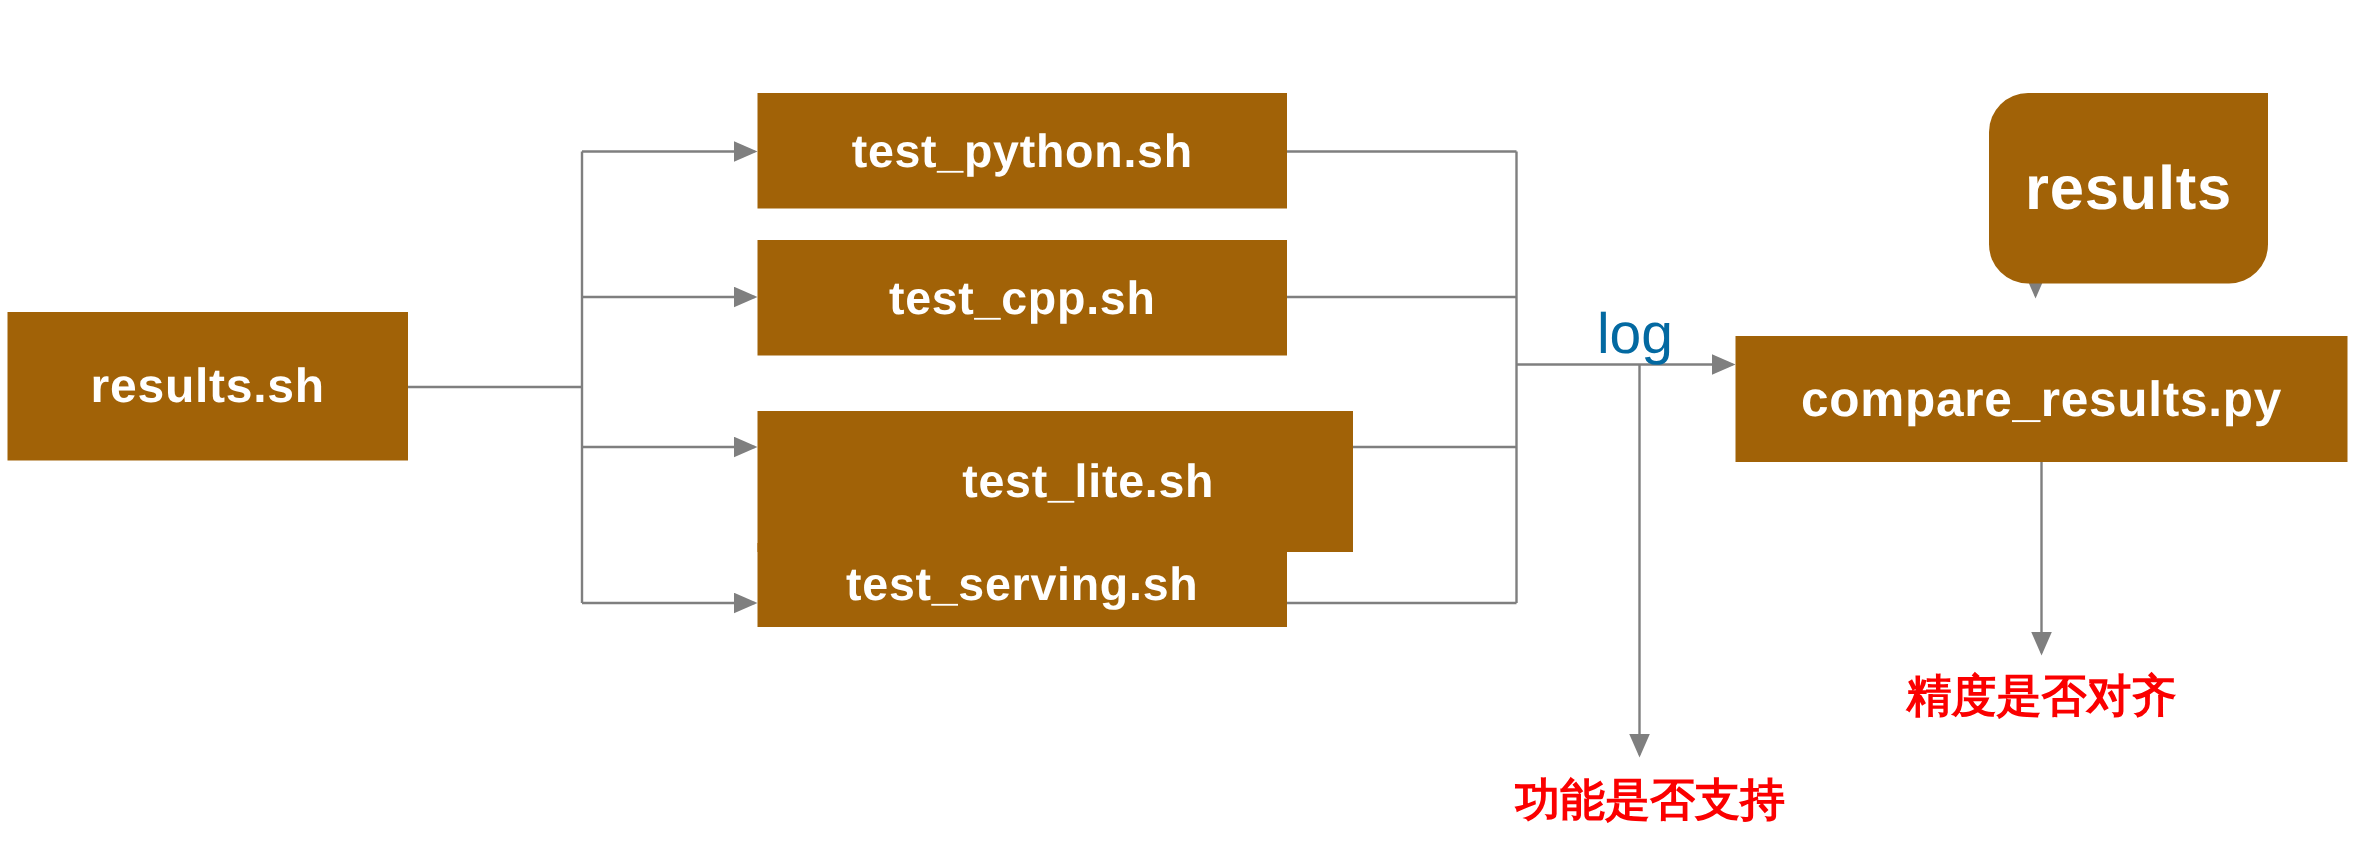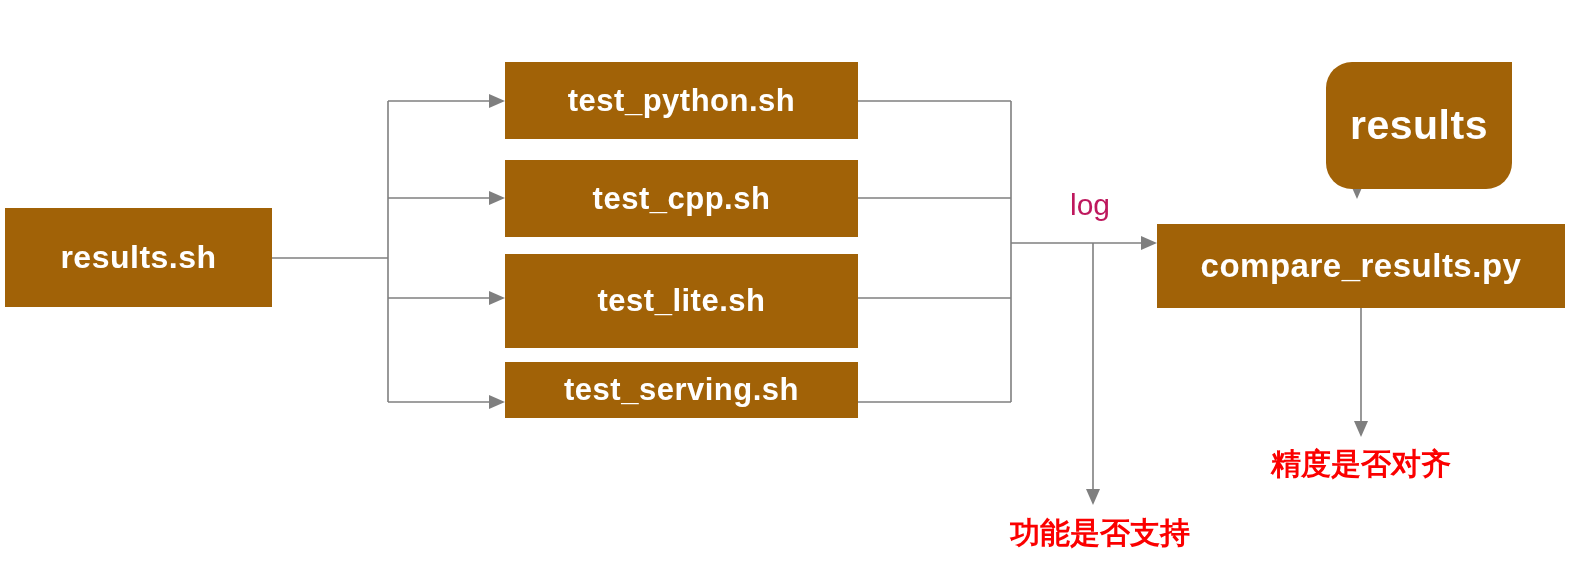--- a/index.html
+++ b/index.html
@@ -24,32 +24,32 @@
     display: flex;
     align-items: center;
     justify-content: center;
     text-align: center;
     letter-spacing: 0.5px;
   }
   .node-prepare        { left: 5px;    top: 208px; width: 267px; height: 99px;  font-size: 32px; }
   .node-test           { left: 505px;  width: 353px; font-size: 31px; }
   .node-test-python    { top: 62px;  height: 77px; }
   .node-test-cpp       { top: 160px; height: 77px; }
-  .node-test-lite      { top: 254px; height: 94px; }
+  .node-test-lite      { top: 274px; height: 94px; padding-left: 44px; }
   .node-test-serving   { top: 362px; height: 56px; }
   .node-compare        { left: 1157px; top: 200px; width: 408px; height: 84px; font-size: 33px; margin-top: 24px; }
   .node-results        { left: 1326px; top: 62px;  width: 186px; height: 127px; font-size: 41px;
                          border-radius: 26px 0 26px 26px; }
   .edge-label {
     position: absolute;
-    left: 1028px; top: 188px;
+    left: 1028px; top: 202px;
     width: 124px;
     text-align: center;
-    font-size: 30px;
-    color: #be185d;
+    font-size: 38px;
+    color: #0369a1;
   }
   .outcome-label {
     position: absolute;
     width: 240px;
     text-align: center;
     font-size: 30px;
     font-weight: bold;
     color: #fb0000;
   }
   .outcome-function { left: 980px;  top: 513px; }

